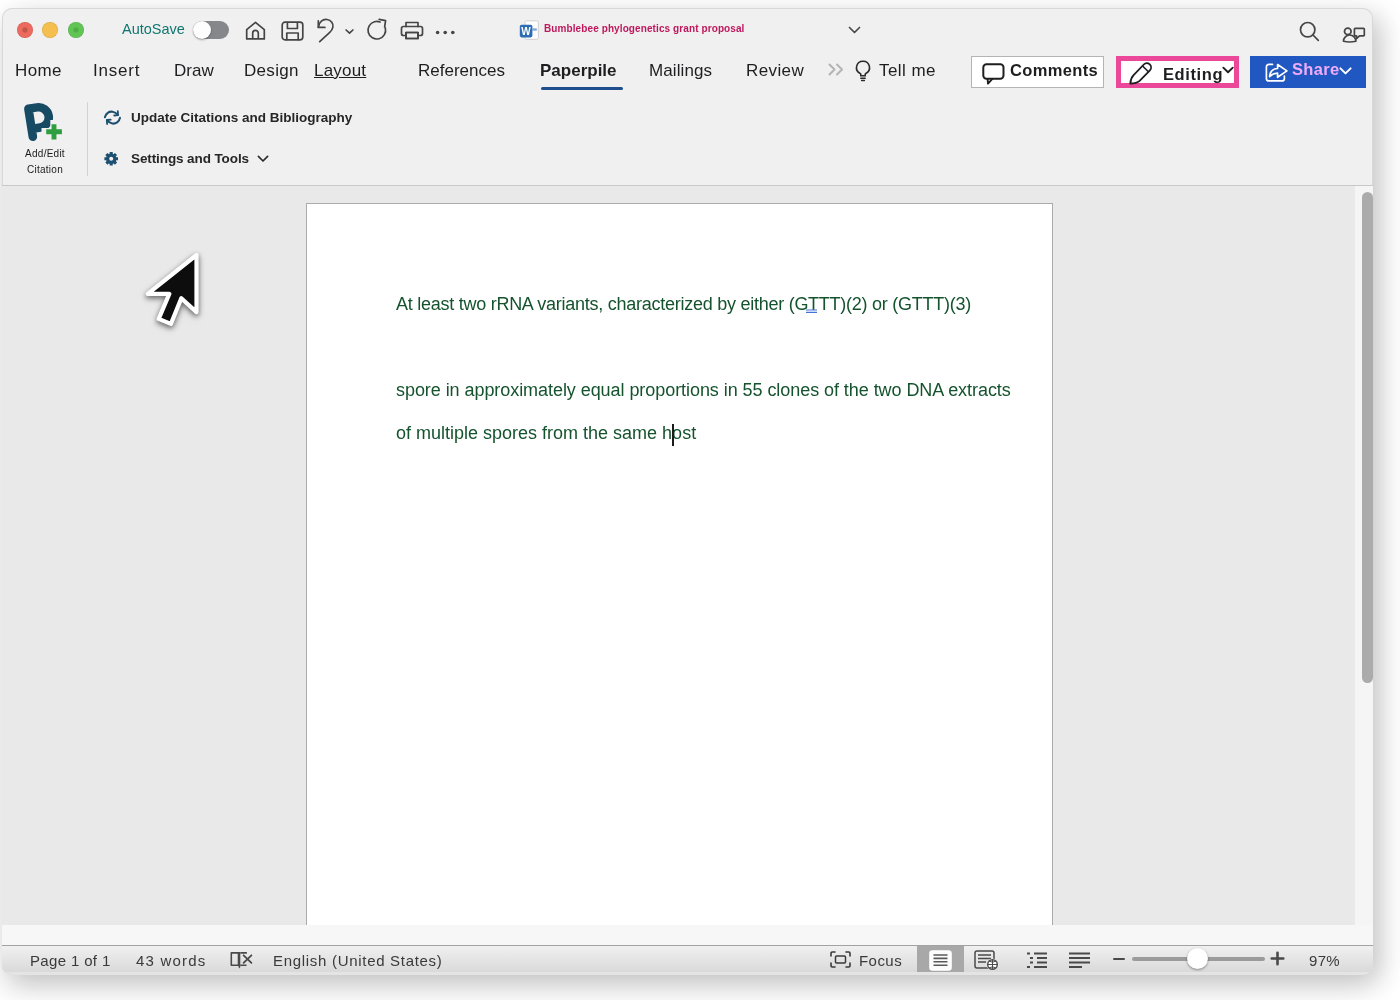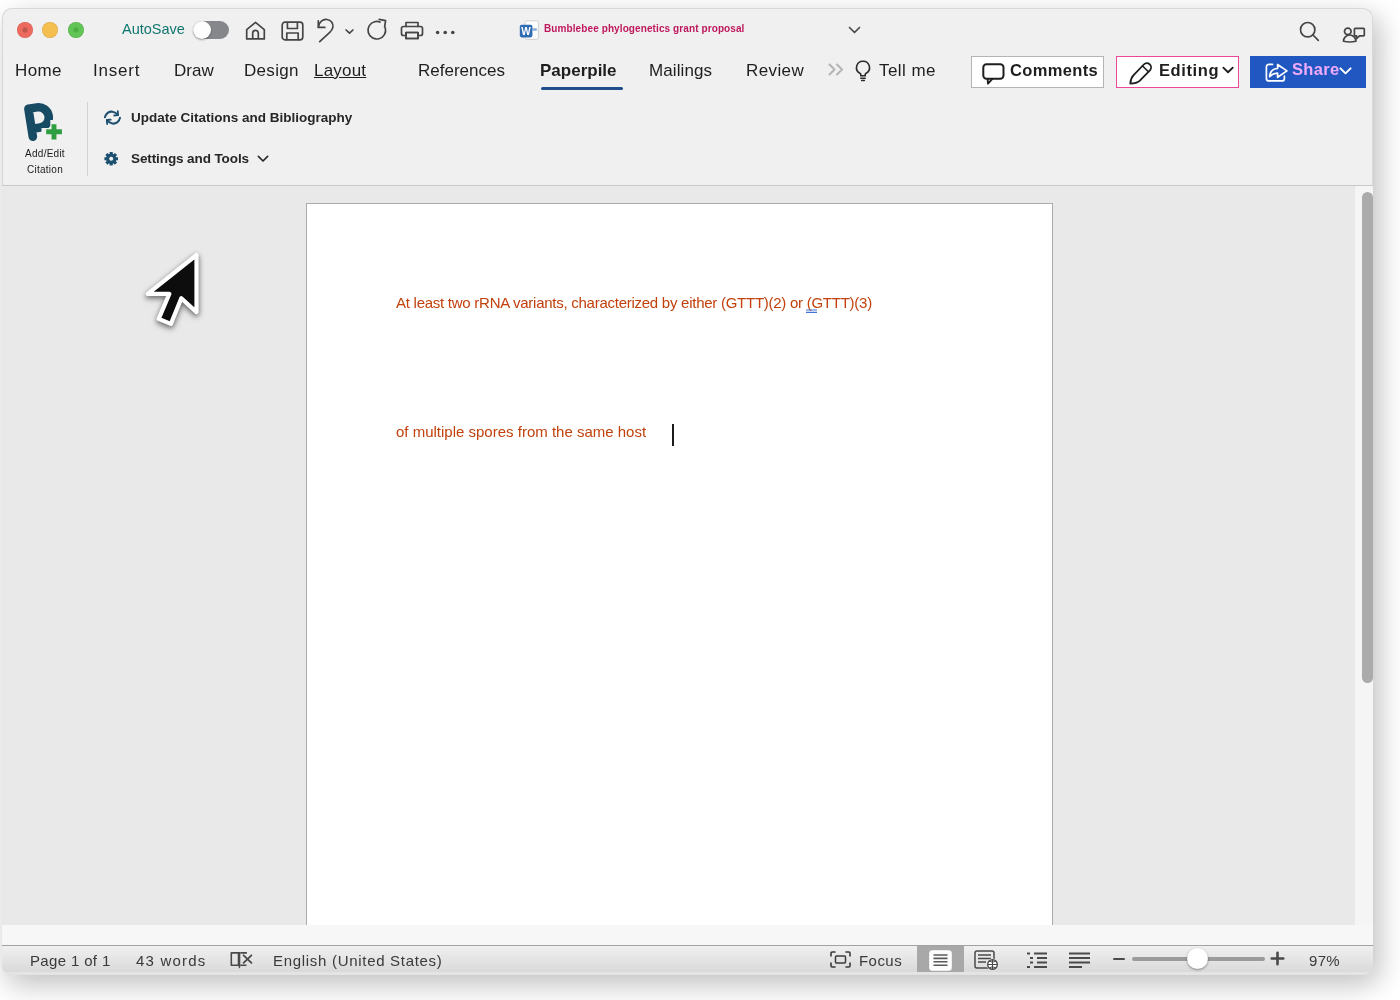--- a/index.html
+++ b/index.html
@@ -14,21 +14,21 @@
   #autosave { position:absolute; left:120px; top:13px; font-size:14.5px; color:#0f766e; }
   #toggle { position:absolute; left:191px; top:13px; width:36px; height:18px; background:#86878b; border-radius:9px; }
   #toggle .knob { position:absolute; left:0px; top:0px; width:18px; height:18px; background:#fdfdfd; border-radius:50%; box-shadow:0 1px 2px rgba(0,0,0,.35); }
   .ticon { position:absolute; stroke:#454545; fill:none; stroke-width:1.7; stroke-linecap:round; stroke-linejoin:round; }
   #doctitle { position:absolute; left:542px; top:15px; font-size:10px; font-weight:700; color:#be185d; letter-spacing:0.1px; }
   .tab { position:absolute; top:53px; font-size:17px; color:#1e1e20; }
   .btn { position:absolute; top:48px; height:32px; border-radius:0; font-size:16.5px; font-weight:600; color:#1e1e20; }
   #ribbonline { position:absolute; left:0; right:0; top:177px; height:1px; background:#c9c8c8; }
   #docarea { position:absolute; left:0; right:0; top:178px; height:739px; background:#e9e9e9; }
   #page { position:absolute; left:304px; top:17px; width:747px; height:722px; background:#ffffff; border:1px solid #ababab; border-bottom:none; }
-  .dline { position:absolute; left:89px; font-size:15px; color:#c2410c; white-space:nowrap;text-align:center; }
+  .dline { position:absolute; left:89px; font-size:18px; color:#14532d; white-space:nowrap;text-align:center; }
   #band { position:absolute; left:0; right:0; top:917px; height:20px; background:#f7f7f7; }
   #statusbar { position:absolute; left:0; right:0; top:937px; height:30px; background:linear-gradient(#f0f0f0,#d7d7d7); border-top:1px solid #a2a2a2; }
   .sbtext { position:absolute; top:6px; font-size:15px; color:#3a3a3a; }
   svg { position:absolute; overflow:visible; }
 </style>
 </head>
 <body>
 <div id="window">
 
   <div class="tl" style="left:15px; background:radial-gradient(circle at 50% 50%, #c1564b 0 2px, #ed6a5e 3.2px); box-shadow:inset 0 0 0 0.5px rgba(0,0,0,.12);"></div>
@@ -101,21 +101,21 @@
     <path d="M1.5,1.5 L6.5,6.5 L1.5,11.5 M9,1.5 L14,6.5 L9,11.5"></path>
   </svg>
   <svg style="left:853px; top:52px;" width="16" height="22" viewBox="0 0 16 22" fill="none" stroke="#2b2b2b" stroke-width="1.6" stroke-linecap="round">
     <path d="M8,1.2 a6.4,6.4 0 0 1 2.8,12.2 q-0.6,0.3 -0.6,1.2 v1.2 h-4.4 v-1.2 q0,-0.9 -0.6,-1.2 A6.4,6.4 0 0 1 8,1.2 Z"></path>
     <path d="M5.8,18.3 h4.4 M6.6,20.6 h2.8" stroke-width="1.5"></path>
   </svg>
 
   <div class="btn" style="left:969px; width:133px; background:#fff; border:1px solid #b4b4b4;">
       <span style="position:absolute;left:38px;top:4px;letter-spacing:.35px;">Comments</span>
     </div>
-  <div class="btn" style="left:1114px; width:123px; background:#fff; border:1px solid #ec4899;">
+  <div class="btn" style="left:1114px; width:123px; background:#fff; border:5px solid #ec4899;">
       <span style="position:absolute;left:42px;top:4px;letter-spacing:.6px;">Editing</span>
     </div>
   <div class="btn" style="left:1248px; width:116px; background:#2057c0; color:#f0abfc;">
       <span style="position:absolute;left:42px;top:4px;letter-spacing:.3px;">Share</span>
     </div>
   <svg style="left:980px; top:54.5px;" width="23" height="23" viewBox="0 0 23 23" fill="none" stroke="#1e1e20" stroke-width="2" stroke-linejoin="round">
     <rect x="1.3" y="1.2" width="20.2" height="14.5" rx="3.2"></rect>
     <path d="M5.6,15.6 L6,20.6 L10.6,15.7" stroke-width="1.9"></path>
   </svg>
   <svg style="left:1125.5px; top:51.5px;" width="25" height="26" viewBox="0 0 25 26" fill="none" stroke="#1e1e20" stroke-width="1.8" stroke-linejoin="round" stroke-linecap="round">
@@ -163,20 +163,21 @@
     </g>
   </svg>
   <svg style="left:255px; top:146.5px;" width="12" height="8" viewBox="0 0 12 8" fill="none" stroke="#2b2b2b" stroke-width="1.7" stroke-linecap="round" stroke-linejoin="round">
     <path d="M1.4,1.4 L6,6 L10.6,1.4"></path>
   </svg>
   <div id="ribbonline"></div>
 
   <div id="docarea">
     <div id="page">
       <div class="dline" style="top:90px; letter-spacing:-0.26px;">At least two rRNA variants, characterized by either (GTTT)(2) or (GTTT)(3)</div>
+      <div class="dline" style="top:176px; letter-spacing:-0.06px;">spore in approximately equal proportions in 55 clones of the two DNA extracts</div>
       <div class="dline" style="top:219px;">of multiple spores from the same host</div>
       <svg style="left:499px; top:104.5px;" width="11" height="5" viewBox="0 0 11 5" fill="none" stroke="#4472d8" stroke-width="1.1">
         <path d="M0,1 H11 M0,3.4 H11"></path>
       </svg>
       <div style="position:absolute; left:365px; top:220px; width:1.5px; height:22px; background:#1b1b1b;"></div>
     </div>
     <div style="position:absolute; left:1353px; top:0; width:18px; height:100%; background:#f5f5f5;"></div>
     <div style="position:absolute; left:1360px; top:6px; width:10.5px; height:491px; background:#ababab; border-radius:5.5px;"></div>
   </div>
   <div id="band"></div>

